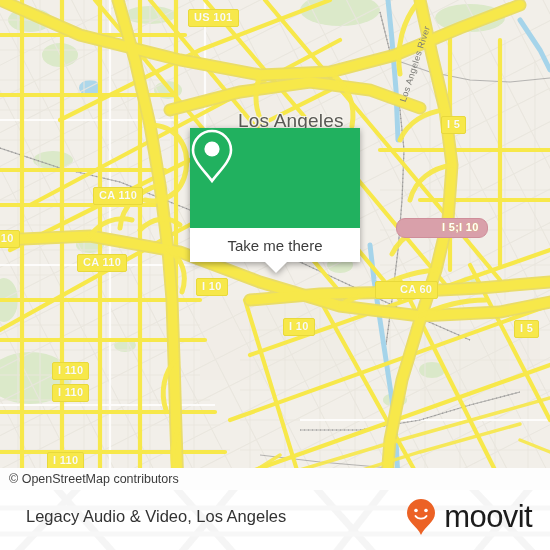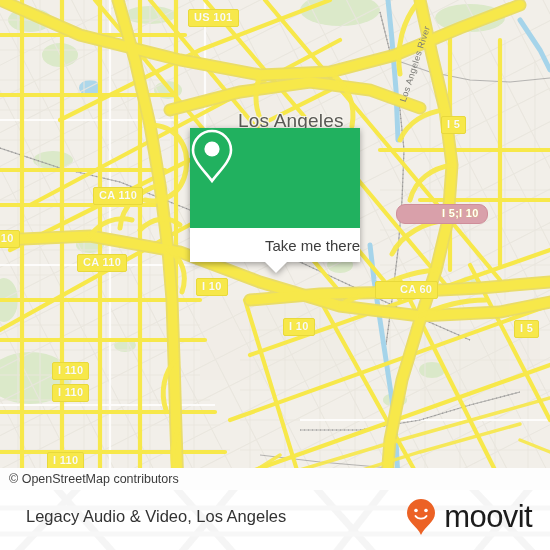--- a/index.html
+++ b/index.html
@@ -30,21 +30,21 @@
 
   
   #attrib{position:absolute;left:0;bottom:0;width:100%;height:22px;
           background:#fdfdfd;display:flex;align-items:center;}
   #attrib span{font-size:12.5px;color:#3b3b3b;padding-left:9px;}
 
   
   #popup{position:absolute;left:190px;top:128px;width:170px;
          filter:drop-shadow(0 2px 3px rgba(0,0,0,.35));}
   #popup-top{height:100px;background:#21b15f;display:flex;align-items:center;justify-content:center;}
-  #popup-btn{height:34px;background:#ffffff;display:flex;align-items:center;justify-content:flex-end;}
+  #popup-btn{height:34px;background:#ffffff;display:flex;align-items:center;justify-content:center;}
   #popup-btn span{font-size:15px;color:#3c3c3c;}
   #popup-tail{position:absolute;left:75px;top:134px;width:0;height:0;
               border-left:11px solid transparent;border-right:11px solid transparent;
               border-top:11px solid #ffffff;}
 
   
   #footer{position:absolute;left:0;top:490px;width:550px;height:60px;
           background:#ffffff;overflow:hidden;}
   #footer-wm{position:absolute;left:0;top:0;width:550px;height:60px;opacity:.55;}
   #footer-inner{position:absolute;left:0;top:0;width:550px;height:60px;
@@ -254,21 +254,21 @@
         <path d="M240 480 L280 455"></path>
       </g>
 
     </svg>
 
     <div id="shields">
         <div class="shield" style="left: 188px; top: 9px;">US 101</div>
         <div class="shield" style="left: 441px; top: 116px;">I 5</div>
         <div class="shield" style="left: 93px; top: 187px;">CA 110</div>
         <div class="shield" style="left: -12px; top: 230px;">I 10</div>
-        <div class="shield rose" style="left: 396px; top: 204px; padding-left: 45px;">I 5;I 10</div>
+        <div class="shield rose" style="left: 396px; top: 218px; padding-left: 45px;">I 5;I 10</div>
         <div class="shield" style="left: 77px; top: 254px;">CA 110</div>
         <div class="shield" style="left: 196px; top: 278px;">I 10</div>
         <div class="shield" style="left: 375px; top: 281px; padding-left: 24px;">CA 60</div>
         <div class="shield" style="left: 283px; top: 318px;">I 10</div>
         <div class="shield" style="left: 514px; top: 320px;">I 5</div>
         <div class="shield" style="left: 52px; top: 362px;">I 110</div>
         <div class="shield" style="left: 52px; top: 384px;">I 110</div>
         <div class="shield" style="left: 47px; top: 452px;">I 110</div>
       </div>
 

